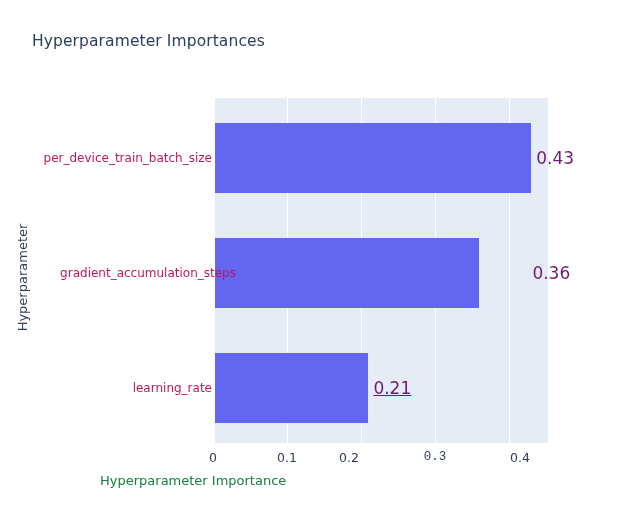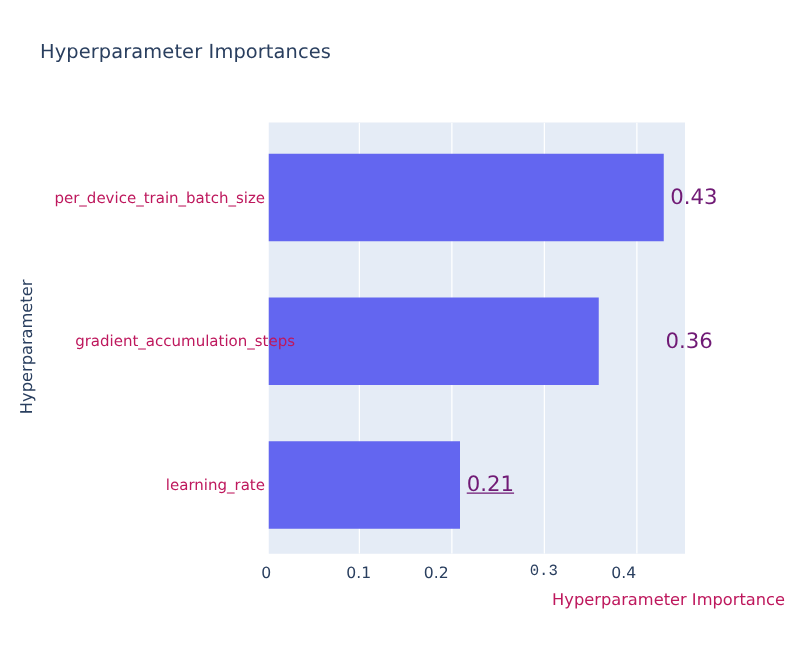--- a/index.html
+++ b/index.html
@@ -89,23 +89,23 @@
     white-space: nowrap;
     transform: translateX(-50%);
   }
 
   
   .xaxis-title {
     position: absolute;
     left: 0;
     right: 0;
     top: 473px;
-    text-align: right;
+    text-align: left;
     font-size: 13px;
-    color: #be185d;
+    color: #15803d;
   }
   .xaxis-title-inner {
     display: inline-block;
     margin-left: 100px;
   }
 
   .yaxis-title {
     position: absolute;
     left: -48px;
     top: 270px;
@@ -139,21 +139,21 @@
       <div class="bar-value" style="left: 536.2px; top: 158px;">0.43</div>
       <div class="bar-value" style="left: 484.4px; top: 273px; margin-left: 48px;">0.36</div>
       <div class="bar-value" style="left: 373.4px; top: 388px; text-decoration: underline;">0.21</div>
       <div class="ytick-label" style="right: 416px; top: 158px;">per_device_train_batch_size</div>
       <div class="ytick-label" style="right: 392px; top: 273px;">gradient_accumulation_steps</div>
       <div class="ytick-label" style="right: 416px; top: 388px;">learning_rate</div>
       <div class="xtick-label" style="left: 213px;">0</div>
       <div class="xtick-label" style="left: 287px;">0.1</div>
       <div class="xtick-label" style="left: 349px;">0.2</div>
       <div class="xtick-label" style="left: 435px; font-family: Liberation Mono, monospace;">0.3</div>
-      <div class="xtick-label" style="left: 499px;">0.4</div>
+      <div class="xtick-label" style="left: 520px;">0.4</div>
     </div>
 
   <div class="xaxis-title">
     <span class="xaxis-title-inner">Hyperparameter Importance</span>
   </div>
 
   <div class="yaxis-title">Hyperparameter</div>
 
 </div>
 

